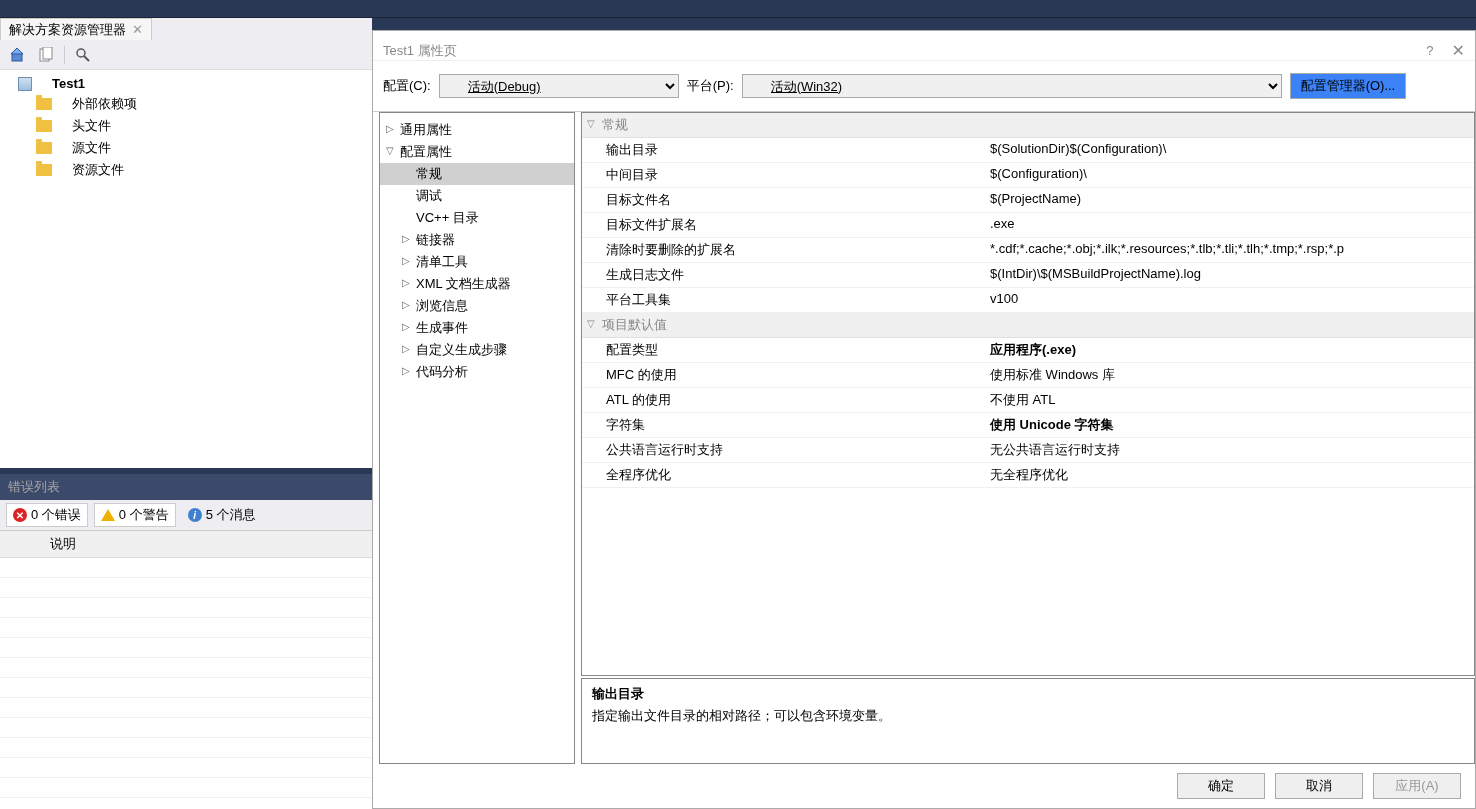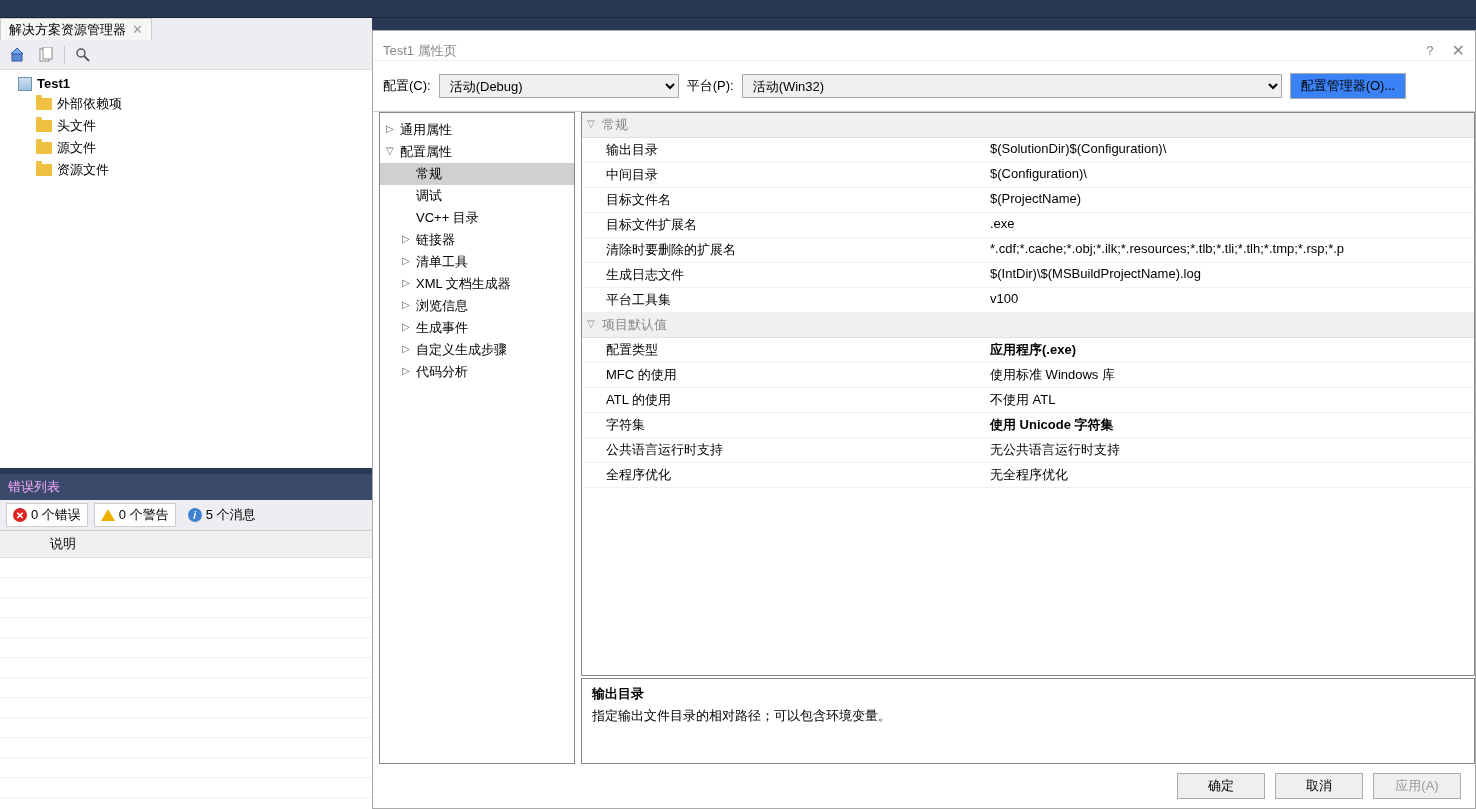--- a/index.html
+++ b/index.html
@@ -7,52 +7,52 @@
 
 
 .sol-panel { position: absolute; left: 0; top: 18px; width: 372px; height: 450px; background: #14b8a6; }
 .sol-tabbar { height: 22px; background: #eeeef2; display: flex; }
 .sol-tab { background: #f6f6f6; border: 1px solid #ccc; border-bottom: none; padding: 2px 8px; display: flex; align-items: center; gap: 6px; font-size: 12px; }
 .sol-tab .close-x { color: #999; cursor: pointer; }
 .sol-toolbar { height: 30px; border-bottom: 1px solid #ddd; display: flex; align-items: center; padding: 0 6px; gap: 4px; background: #eeeef2; }
 .sol-toolbar .tb-btn { width: 24px; height: 24px; display: flex; align-items: center; justify-content: center; cursor: pointer; }
 .sol-toolbar .sep { width: 1px; height: 18px; background: #ccc; margin: 0 2px; }
 .tree { padding: 4px 0; background: #fff; height: 398px; overflow: auto; }
-.tree-item { padding: 2px 4px 2px 18px; display: flex; align-items: center; gap: 5px; cursor: pointer; }
+.tree-item { padding: 2px 4px 2px 18px; display: flex; align-items: center; gap: 20px; cursor: pointer; }
 .tree-item.bold { font-weight: bold; }
 .tree-item.child { padding-left: 36px; }
 .folder-ico { width: 16px; height: 12px; background: #f0c040; border-radius: 1px; display: inline-block; position: relative; }
 .folder-ico::before { content: ""; position: absolute; top: -3px; left: 0; width: 6px; height: 3px; background: #f0c040; border-radius: 1px 1px 0 0; }
 .proj-ico { width: 14px; height: 14px; background: linear-gradient(#d0e0f0,#a0c0e0); border: 1px solid #7090b0; display: inline-block; }
 
 
 .topstrip { position: absolute; left: 0; top: 0; width: 1476px; height: 18px; background: #293955; border-bottom: 1px solid #1a2538; }
 
 
 .err-panel { position: absolute; left: 0; top: 474px; width: 372px; height: 335px; background: #fff; }
-.err-header { background: #3b4a6b; color: #f0abfc; padding: 4px 8px; }
+.err-header { background: #3b4a6b; color: #a3a3a3; padding: 4px 8px; }
 .err-toolbar { background: #eeeef2; border-bottom: 1px solid #ccc; padding: 3px 6px; display: flex; gap: 6px; align-items: center; }
 .err-btn { display: flex; align-items: center; gap: 4px; padding: 2px 6px; border: 1px solid #ccc; background: #fff; cursor: pointer; }
 .ico-err { width: 14px; height: 14px; background: #d22; border-radius: 50%; display: inline-flex; align-items: center; justify-content: center; color: #fff; font-size: 10px; font-weight: bold; }
 .ico-warn { width: 0; height: 0; border-left: 7px solid transparent; border-right: 7px solid transparent; border-bottom: 12px solid #f0b000; display: inline-block; }
 .ico-info { width: 14px; height: 14px; background: #4080d0; border-radius: 50%; display: inline-flex; align-items: center; justify-content: center; color: #fff; font-size: 10px; font-weight: bold; font-style: italic; }
 .err-colhdr { background: #f0f0f0; border-bottom: 1px solid #ddd; padding: 4px 50px; }
 .err-rows { background: #fff; height: 260px; }
 .err-rows .row { height: 20px; border-bottom: 1px solid #f0f0f0; }
 
 
 .dialog { position: absolute; left: 372px; top: 30px; width: 1104px; height: 779px; background: #fff; border: 1px solid #aaa; display: flex; flex-direction: column; }
 .dlg-title { height: 30px; background: #fff; display: flex; align-items: flex-end; justify-content: space-between; padding: 0 10px; border-bottom: 1px solid #eee; color: #888; }
 .dlg-title .right { display: flex; gap: 18px; align-items: center; color: #888; }
 .dlg-close { cursor: pointer; font-size: 16px; }
 .dlg-help { cursor: pointer; }
 
 .cfg-row { padding: 12px 10px; display: flex; align-items: center; gap: 8px; }
 .cfg-row label { white-space: nowrap; }
-.cfg-row select { height: 24px; border: 1px solid #aaa; background: #f0f0f0; padding: 0 6px; }
+.cfg-row select { height: 24px; border: 1px solid #aaa; background: #f0f0f0; padding: 0 24px; text-decoration: underline; }
 .sel-config { width: 240px; }
 .sel-platform { width: 540px; }
 .btn-cfgmgr { height: 26px; border: 1px solid #aaa; background: #3b82f6; padding: 0 10px; cursor: pointer; }
 
 .dlg-body { flex: 1; display: flex; border-top: 1px solid #ccc; }
 .nav-tree { width: 196px; border: 1px solid #888; border-right: 1px solid #888; margin: 0 0 0 6px; padding: 6px 0; overflow: auto; }
 .nav-item { padding: 2px 6px 2px 20px; cursor: pointer; position: relative; white-space: nowrap; }
 .nav-item.lvl2 { padding-left: 36px; }
 .nav-item .chev { position: absolute; left: 6px; top: 4px; color: #666; font-size: 10px; }
 .nav-item.lvl2 .chev { left: 22px; }

